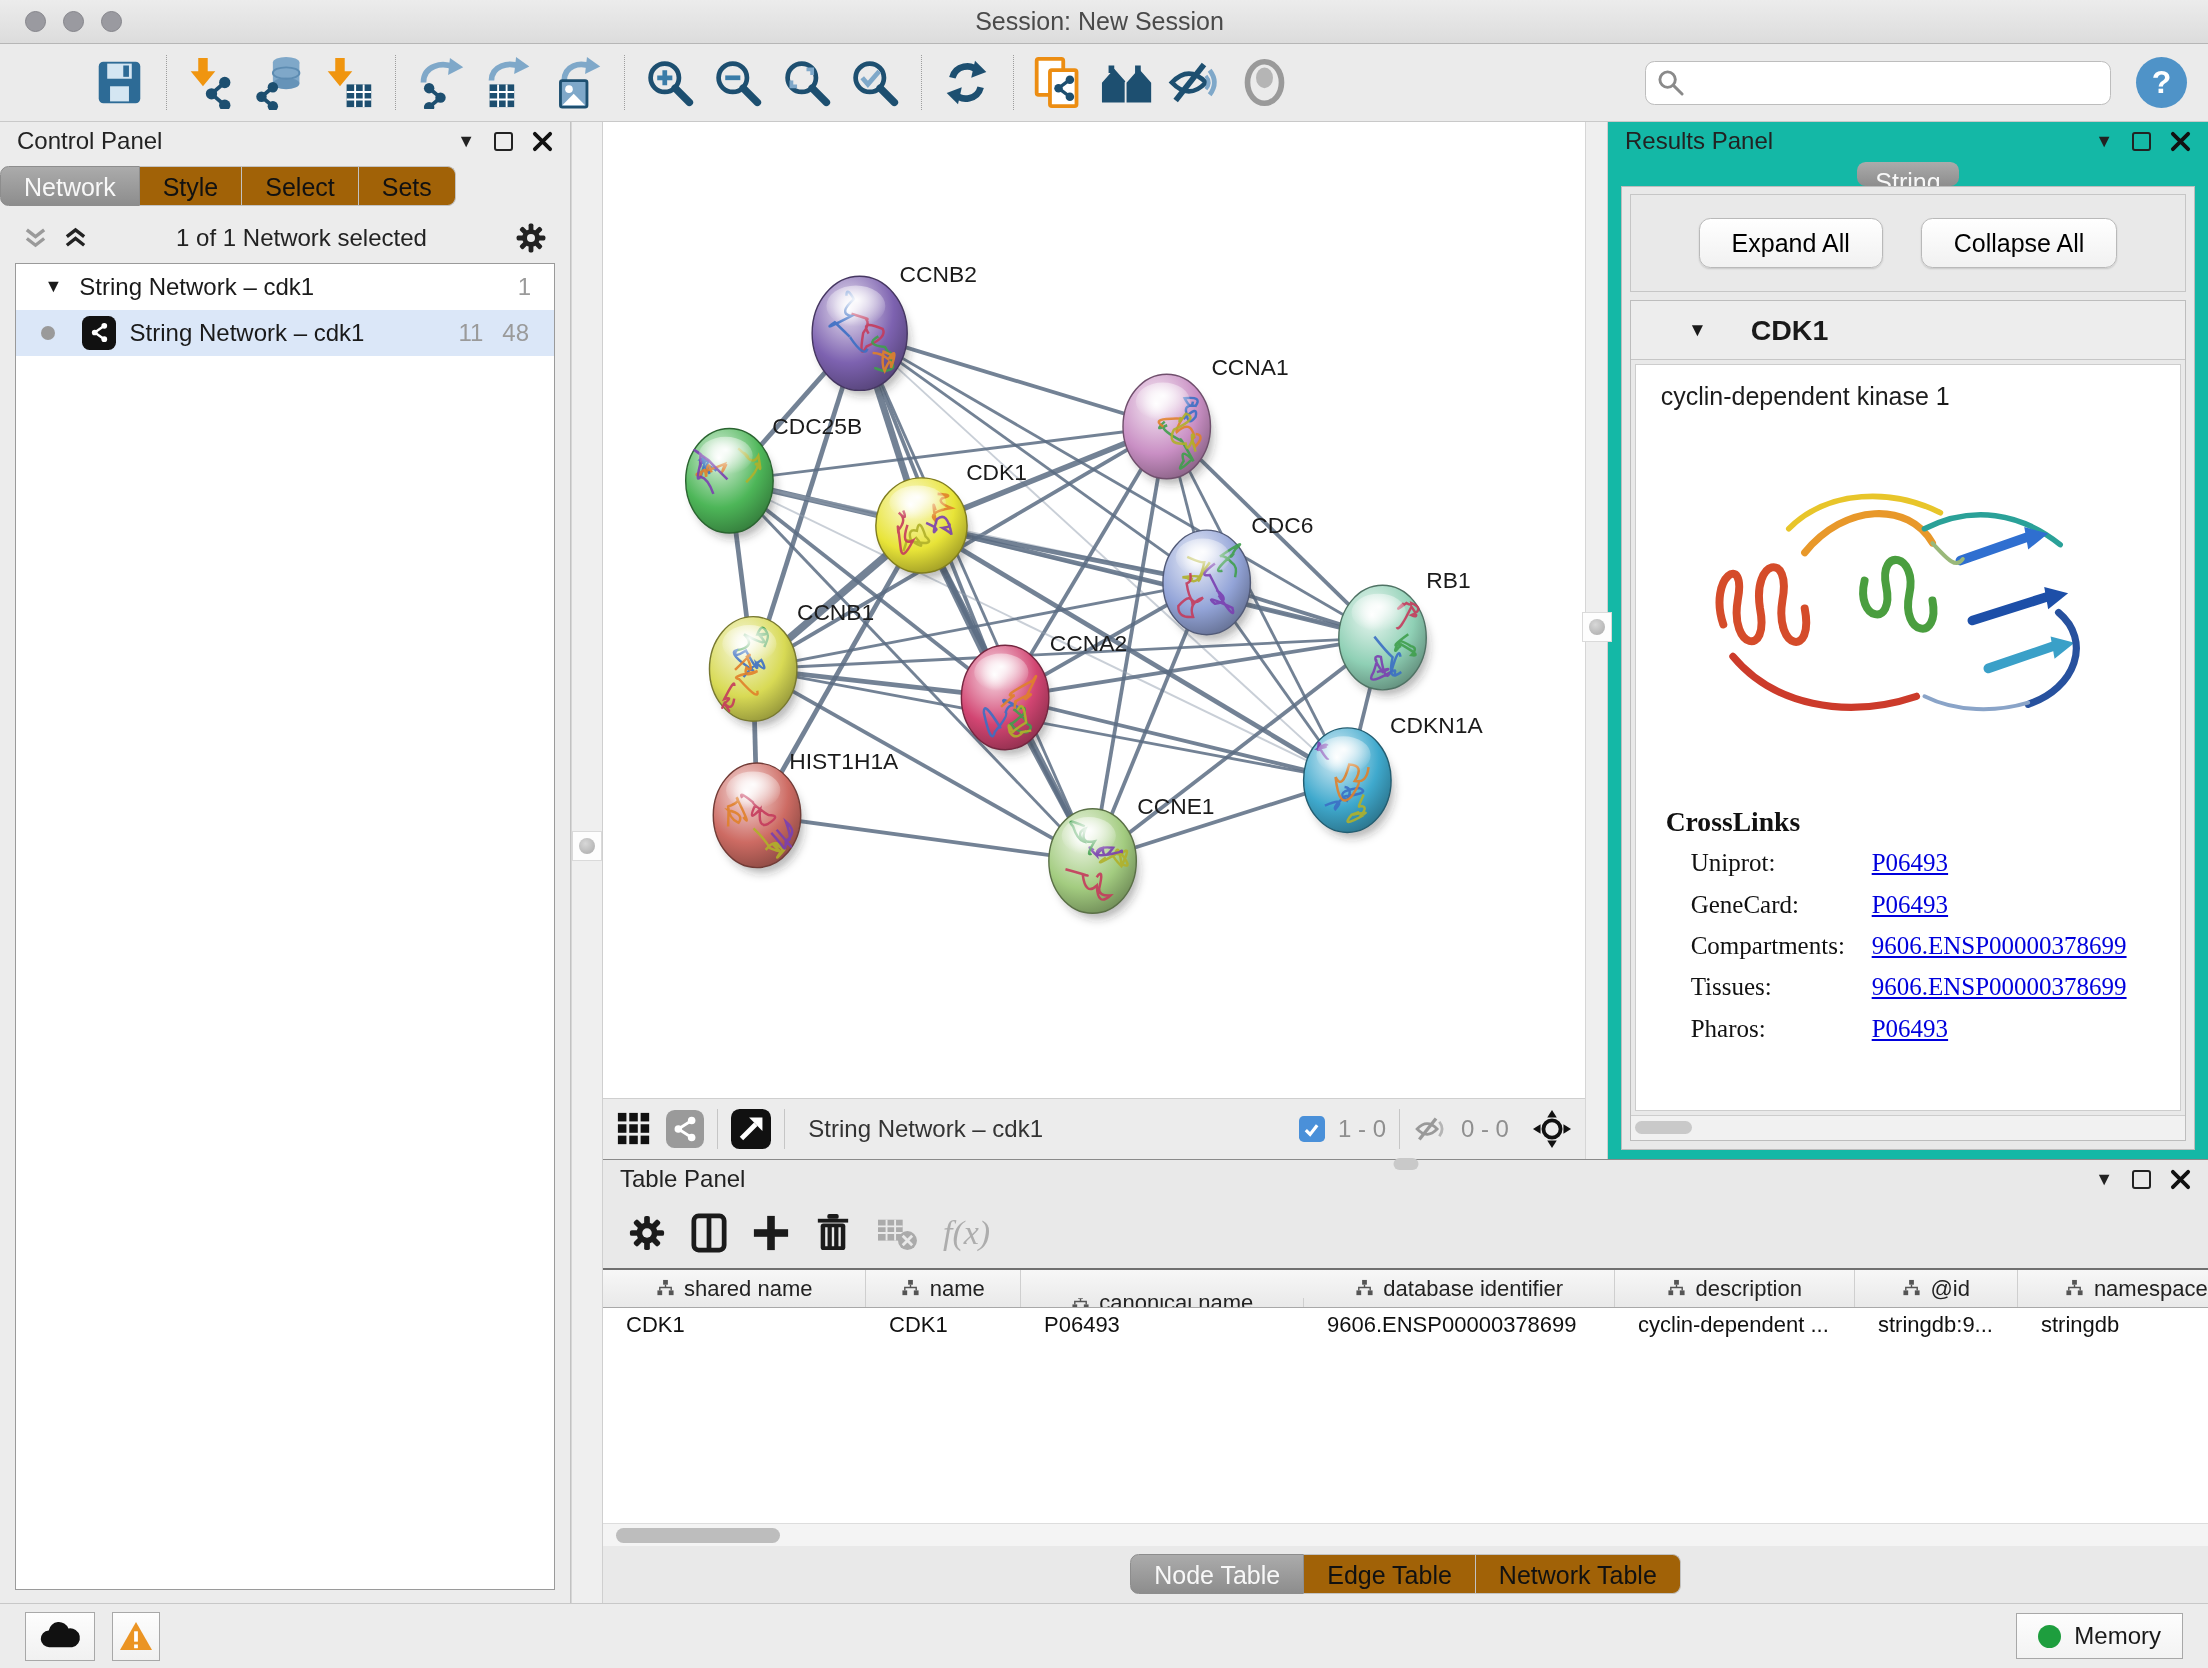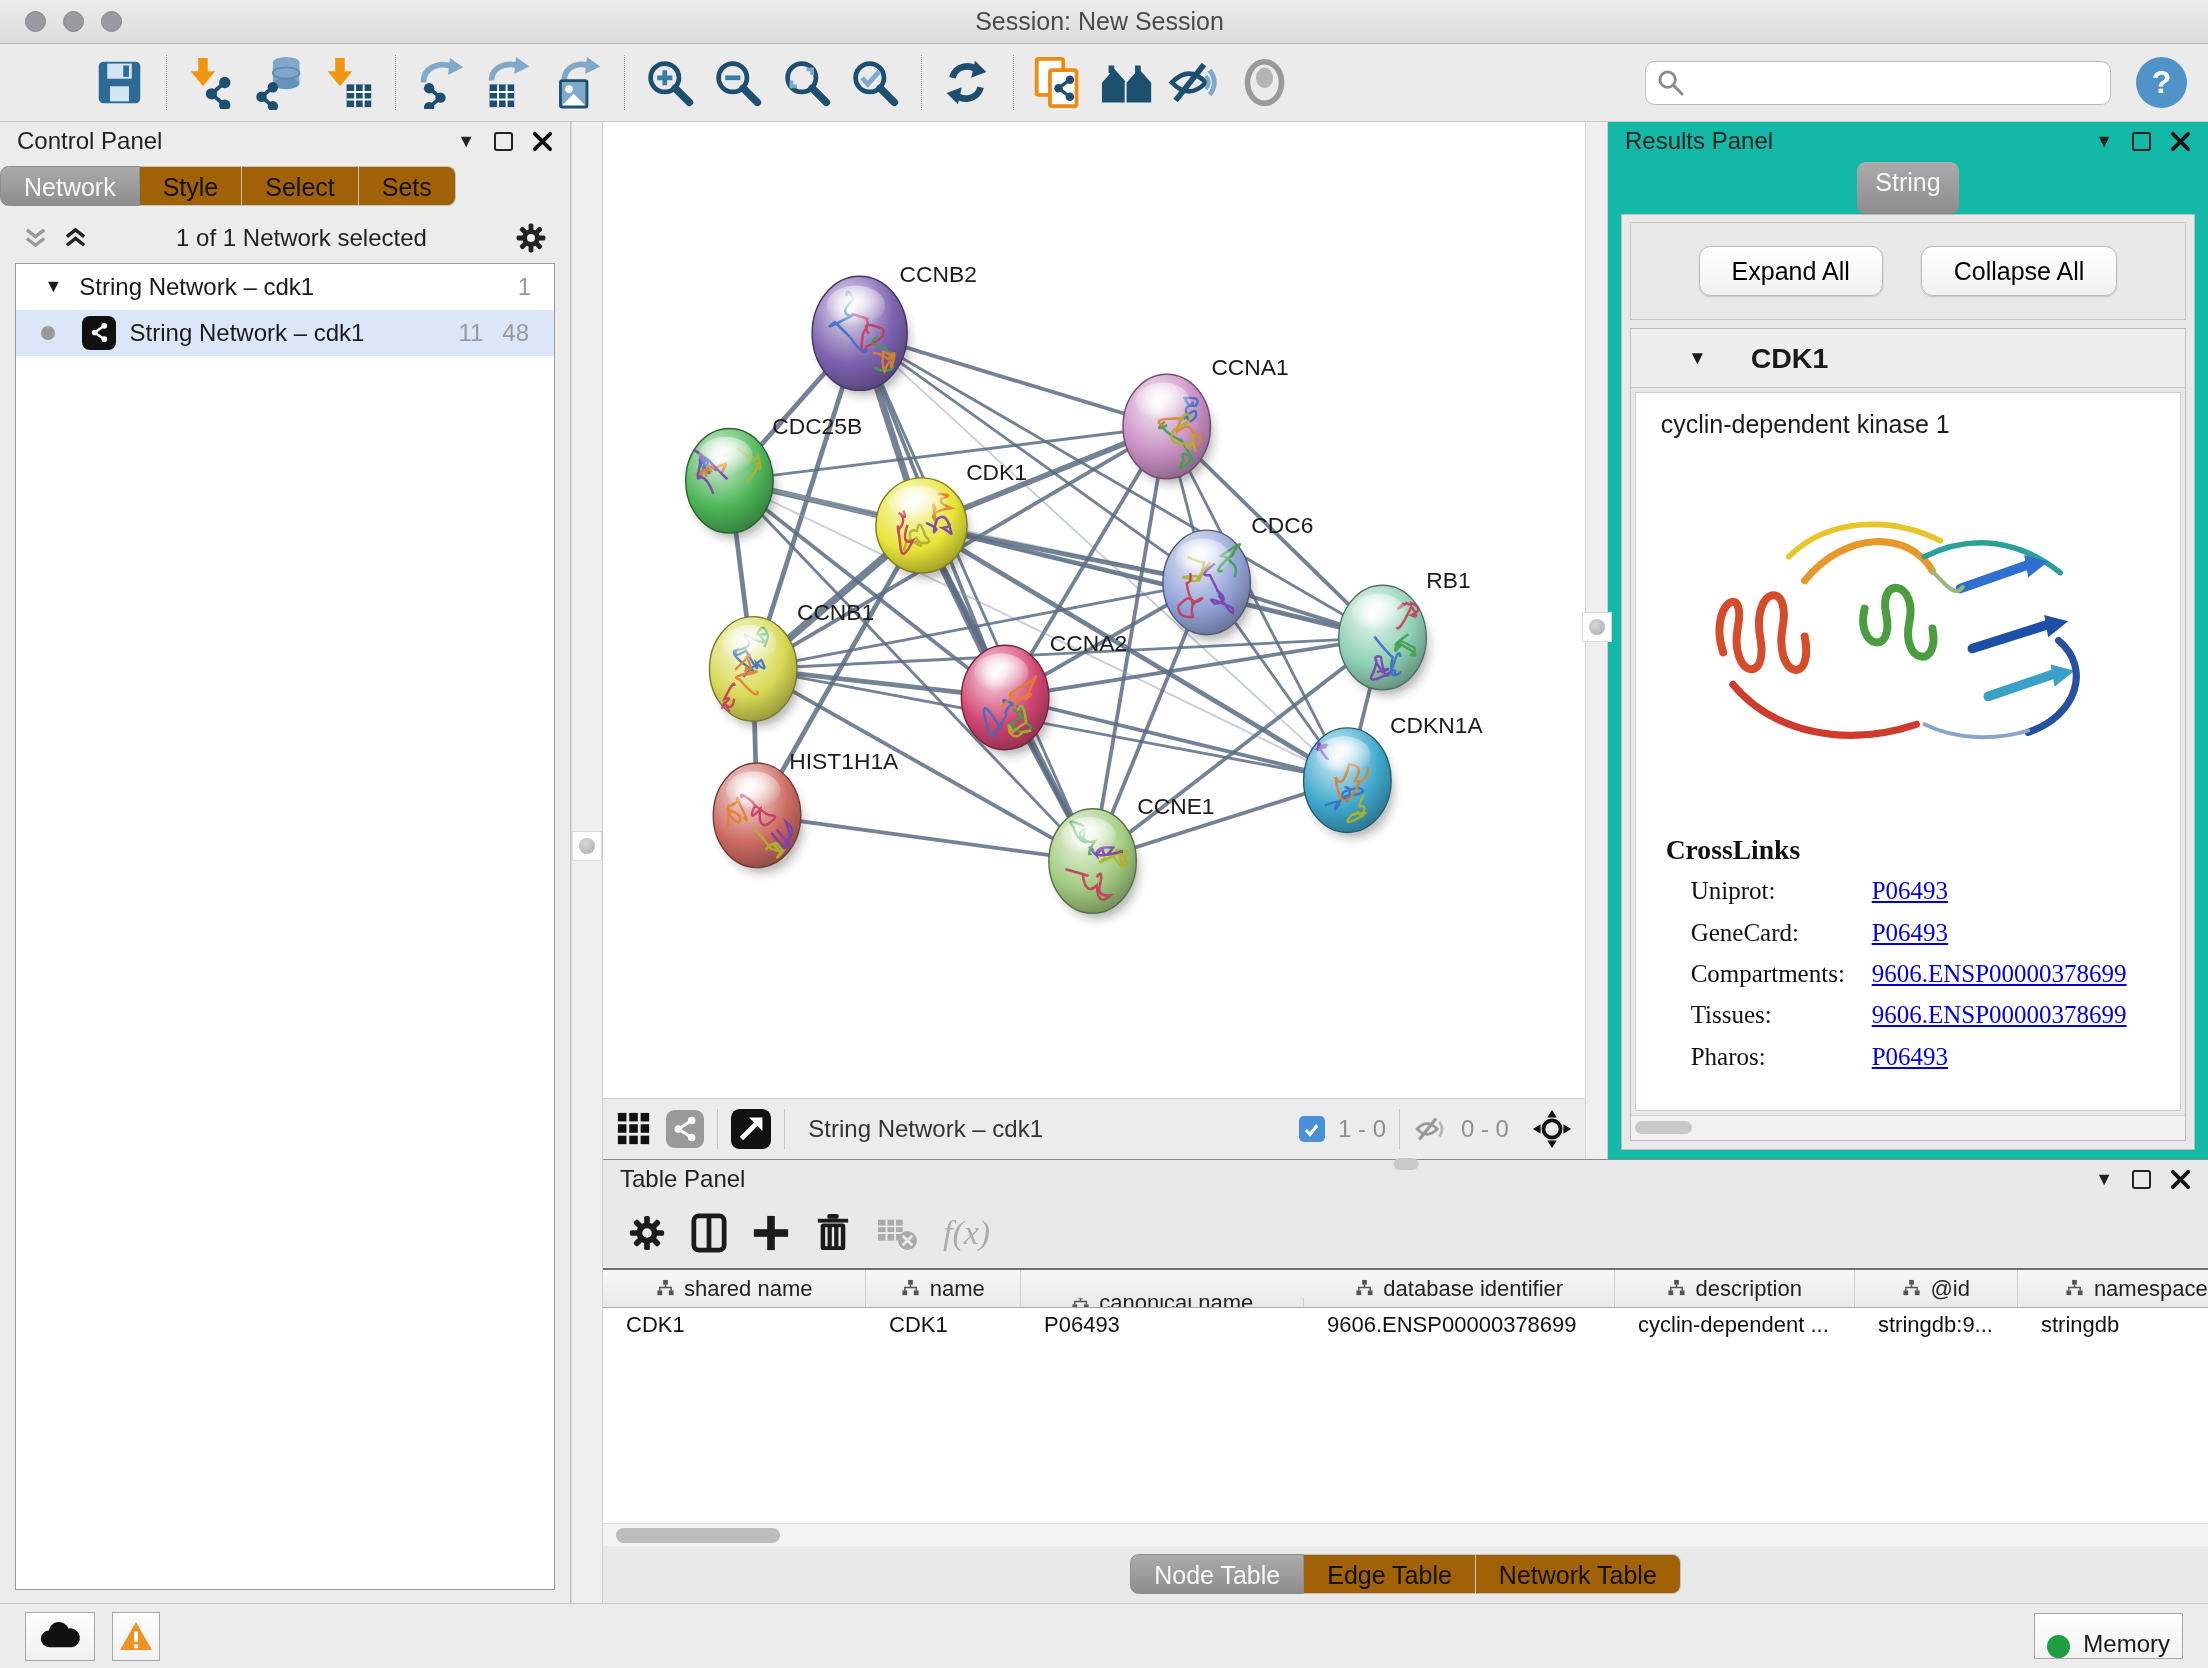--- a/index.html
+++ b/index.html
@@ -66,21 +66,21 @@
   .net-toolbar { height:61px; background:#ececec; border-top:1px solid #cfcfcf; display:flex; align-items:center; padding:0 13.3px; gap:13.3px; }
   .nt-sep { width:0; border-left:1px solid #c6c6c6; height:40px; }
   .nt-title { font-size:24px; color:#333; margin-left:9.5px; }
   .nt-counts { color:#8f8f8f; font-size:24px; }
   .checkbox { width:26px; height:26px; background:#4a90d9; border-radius:4.8px; display:flex; align-items:center; justify-content:center; }
   .icon-btn { display:flex; align-items:center; justify-content:center; }
 
   
   .results-panel { flex:1; background:#14b8a6; display:flex; flex-direction:column; min-width:0; }
   .rp-tabrow { display:flex; justify-content:center; flex:none; margin:1.9px 0 0; }
-  .rp-tab { padding:0 18px; height:52px; line-height:40px; background:linear-gradient(#ababab,#8d8d8d); color:#f8f8f8; font-size:25px; border-radius:8.6px; }
+  .rp-tab { padding:0 18px; height:24px; line-height:40px; background:linear-gradient(#ababab,#8d8d8d); color:#f8f8f8; font-size:25px; border-radius:8.6px; }
   .rp-outer { margin:0 13.3px 9.5px; border:1px solid #bdbdbd; background:#e9e9e9; flex:1; display:flex; flex-direction:column; padding:7.6px; min-height:0; }
   .rp-buttons { border:1px solid #c6c6c6; background:#e9e9e9; padding:23px 0; display:flex; justify-content:center; gap:38px; flex:none; }
   .rp-btn { background:linear-gradient(#ffffff,#f1f1f1); border:1px solid #b9b9b9; border-radius:11.4px; font-size:25px; padding:9.5px 32px; box-shadow:0 1px 1.9px rgba(0,0,0,.15); }
   .rp-acc { margin-top:7.6px; border:1px solid #bdbdbd; flex:1; display:flex; flex-direction:column; min-height:0; }
   .acc-head { height:59px; background:#ededed; border-bottom:1px solid #c6c6c6; display:flex; align-items:center; flex:none; }
   .acc-head .tri { margin:0 44px 0 57px; font-size:19px; }
   .acc-head .pname { font-size:28.5px; font-weight:bold; }
   .acc-body { background:#fff; border:1px solid #cdcdcd; margin:3.8px; flex:1; overflow:hidden; display:flex; flex-direction:column; }
   .p-desc { font-size:25px; color:#1c1c1c; padding:17px 0 9.5px 25px; }
   .structure-wrap { display:flex; justify-content:center; padding:7.6px 0 3.8px; }
@@ -105,21 +105,21 @@
   .tp-empty { flex:1; background:#fff; }
   .tp-scrollbar { height:23px; background:#f4f4f4; border-top:1px solid #ddd; position:relative; flex:none; }
   .tp-thumb { position:absolute; left:13.3px; top:3.8px; width:164px; height:15px; background:#bdbdbd; border-radius:7.6px; }
   .tp-tabs { display:flex; justify-content:center; padding:7.6px 0 9.5px; flex:none; }
 
   
   .statusbar { height:65px; background:#ececec; border-top:1px solid #c8c8c8; display:flex; align-items:center; padding:0 25px; flex:none; }
   .sb-btn { height:49px; background:linear-gradient(#fdfdfd,#f1f1f1); border:1px solid #a8a8a8; display:flex; align-items:center; justify-content:center; margin-right:17px; }
   .sb-cloud { width:70px; }
   .sb-warn { width:48px; }
-  .memory-btn { margin-left:auto; height:46px; background:linear-gradient(#fdfdfd,#f3f3f3); border:1px solid #a8a8a8; display:flex; align-items:flex-end; gap:13.3px; padding:0 12px; font-size:24px; }
+  .memory-btn { margin-left:auto; height:46px; background:linear-gradient(#fdfdfd,#f3f3f3); border:1px solid #a8a8a8; display:flex; align-items:center; gap:13.3px; padding:0 21px; font-size:24px; }
   .mem-dot { width:23px; height:23px; border-radius:50%; background:#1e9e3e; }
 </style>
 </head>
 <body>
 
 <div class="app">
 
   <div class="titlebar">
     <div class="traffic">
       <span class="tlight"></span>

